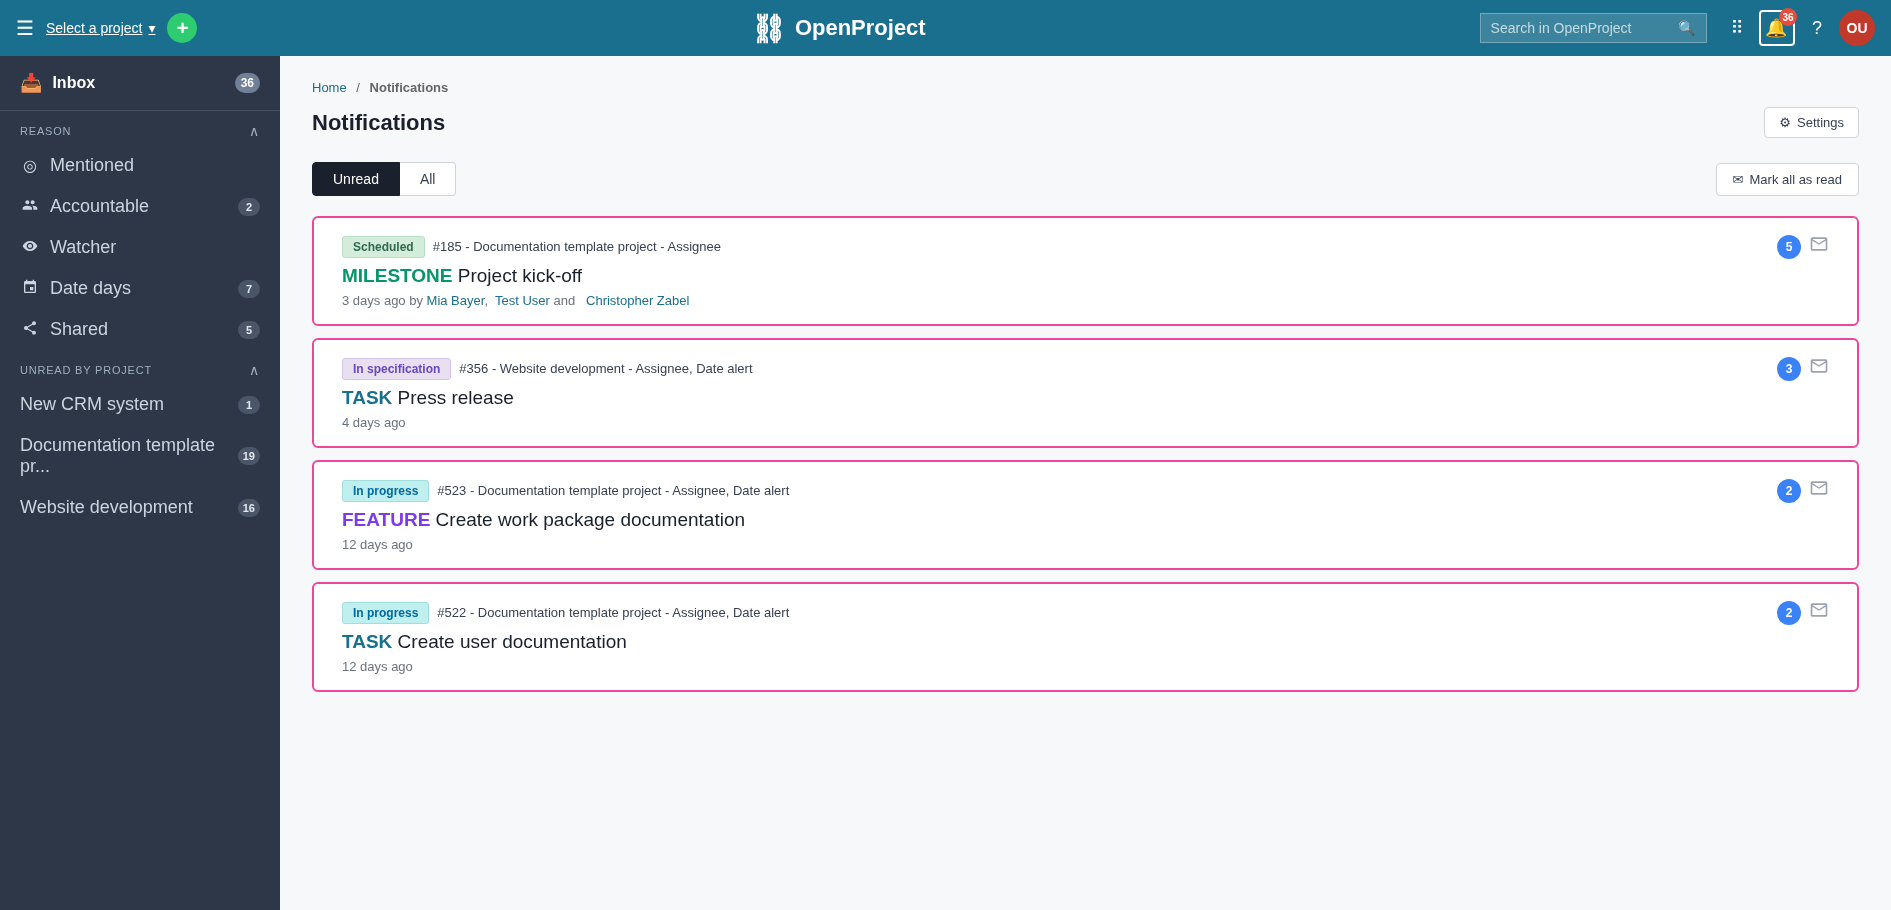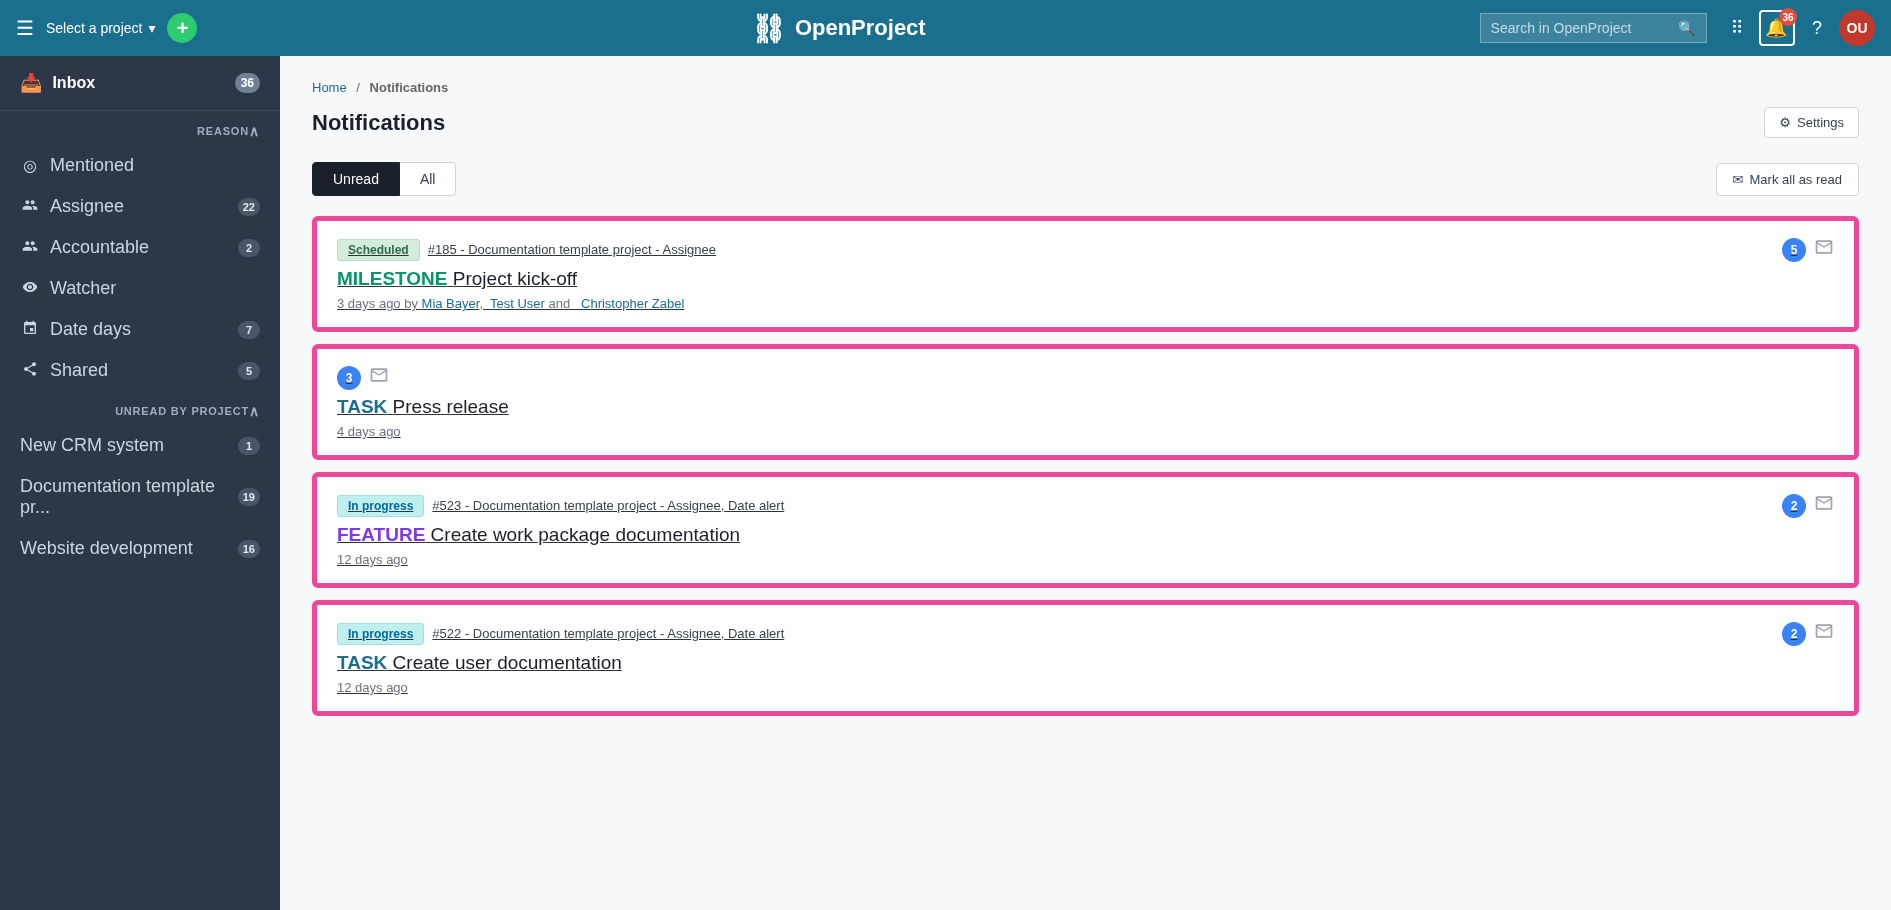--- a/index.html
+++ b/index.html
@@ -11,21 +11,21 @@
       height: 56px;
       display: flex;
       align-items: center;
       padding: 0 16px;
       gap: 12px;
       color: white;
     }
     .topnav-hamburger { font-size: 20px; cursor: pointer; }
     .topnav-project-select {
       display: flex; align-items: center; gap: 6px;
-      font-size: 14px; cursor: pointer; color: white;
+      font-size: 14px; cursor: pointer; color: white; text-decoration: underline;
     }
     .topnav-add-btn {
       width: 30px; height: 30px; border-radius: 50%; background: #2ecc71;
       display: flex; align-items: center; justify-content: center;
       color: white; font-size: 20px; cursor: pointer; font-weight: bold;
     }
     .topnav-logo {
       flex: 1; display: flex; align-items: center; justify-content: center;
       font-size: 22px; font-weight: bold; color: white; gap: 8px;
     }
@@ -73,22 +73,22 @@
       border-bottom: 1px solid rgba(255,255,255,0.1);
     }
     .sidebar-inbox-icon { font-size: 18px; }
     .sidebar-inbox-badge {
       margin-left: auto; background: #718096; color: white;
       border-radius: 12px; font-size: 12px; font-weight: bold;
       min-width: 24px; height: 20px; display: flex; align-items: center;
       justify-content: center; padding: 0 6px;
     }
     .sidebar-section-header {
-      display: flex; align-items: center; justify-content: flex-end;
-      padding: 12px 20px 6px; font-size: 11px; font-weight: 700;
+      display: flex; align-items: center; justify-content: space-between;
+      padding: 12px 20px 6px; font-size: 11px; font-weight: 400;
       color: #a0aec0; text-transform: uppercase; letter-spacing: 0.8px;
     }
     .sidebar-section-header .chevron { font-size: 14px; cursor: pointer; }
     .sidebar-item {
       display: flex; align-items: center; gap: 10px;
       padding: 10px 20px; cursor: pointer; color: #cbd5e0;
       transition: background 0.15s;
     }
     .sidebar-item-icon { font-size: 16px; width: 20px; text-align: center; }
     .sidebar-item-label { flex: 1; font-size: 18px; }
@@ -132,23 +132,23 @@
       background: #1a202c; color: white; border-color: #1a202c;
     }
     .mark-all-btn {
       display: flex; align-items: center; gap: 6px;
       border: 1px solid #d1d5db; background: white; border-radius: 4px;
       padding: 8px 16px; font-size: 13px; cursor: pointer; color: #374151;
     }
 
     
     .notification-card {
-      background: white; border: 5px solid #ec4899; border-radius: 6px;
-      padding: 16px 20px; margin-bottom: 12px;
-      display: flex; flex-direction: column; gap: 6px; text-decoration: underline;
+      background: white; border: 2px solid #ec4899; border-radius: 6px;
+      padding: 16px 28px; margin-bottom: 12px;
+      display: flex; flex-direction: column; gap: 6px;
     }
     .notification-card-header {
       display: flex; align-items: center; gap: 10px;
     }
     .notification-meta { flex: 1; display: flex; align-items: center; gap: 8px; }
     .status-badge {
       padding: 3px 10px; border-radius: 3px; font-size: 12px; font-weight: 600;
       white-space: nowrap;
     }
     .status-scheduled { background: #d4edda; color: #2d6a4f; border: 1px solid #b7dfc9; }
@@ -223,29 +223,20 @@
     <div class="sidebar-item">
       <span class="sidebar-item-icon">◎</span>
       <span class="sidebar-item-label">Mentioned</span>
     </div>
     <div class="sidebar-item">
       <span class="sidebar-item-icon">
         <svg width="16" height="16" viewBox="0 0 24 24" fill="currentColor">
             <path d="M16 11c1.66 0 2.99-1.34 2.99-3S17.66 5 16 5c-1.66 0-3 1.34-3 3s1.34 3 3 3zm-8 0c1.66 0 2.99-1.34 2.99-3S9.66 5 8 5C6.34 5 5 6.34 5 8s1.34 3 3 3zm0 2c-2.33 0-7 1.17-7 3.5V19h14v-2.5c0-2.33-4.67-3.5-7-3.5zm8 0c-.29 0-.62.02-.97.05 1.16.84 1.97 1.97 1.97 3.45V19h6v-2.5c0-2.33-4.67-3.5-7-3.5z"></path>
           </svg>
       </span>
-      <span class="sidebar-item-label">Assignee</span>
-      <span class="sidebar-item-count">22</span>
-    </div>
-    <div class="sidebar-item">
-      <span class="sidebar-item-icon">
-        <svg width="16" height="16" viewBox="0 0 24 24" fill="currentColor">
-            <path d="M16 11c1.66 0 2.99-1.34 2.99-3S17.66 5 16 5c-1.66 0-3 1.34-3 3s1.34 3 3 3zm-8 0c1.66 0 2.99-1.34 2.99-3S9.66 5 8 5C6.34 5 5 6.34 5 8s1.34 3 3 3zm0 2c-2.33 0-7 1.17-7 3.5V19h14v-2.5c0-2.33-4.67-3.5-7-3.5zm8 0c-.29 0-.62.02-.97.05 1.16.84 1.97 1.97 1.97 3.45V19h6v-2.5c0-2.33-4.67-3.5-7-3.5z"></path>
-          </svg>
-      </span>
       <span class="sidebar-item-label">Accountable</span>
       <span class="sidebar-item-count">2</span>
     </div>
     <div class="sidebar-item">
       <span class="sidebar-item-icon">
         <svg width="16" height="16" viewBox="0 0 24 24" fill="currentColor">
             <path d="M12 4.5C7 4.5 2.73 7.61 1 12c1.73 4.39 6 7.5 11 7.5s9.27-3.11 11-7.5c-1.73-4.39-6-7.5-11-7.5zM12 17c-2.76 0-5-2.24-5-5s2.24-5 5-5 5 2.24 5 5-2.24 5-5 5zm0-8c-1.66 0-3 1.34-3 3s1.34 3 3 3 3-1.34 3-3-1.34-3-3-3z"></path>
           </svg>
       </span>
       <span class="sidebar-item-label">Watcher</span>
@@ -335,20 +326,24 @@
         </div>
         <div class="notification-footer">
           3 days ago by <a href="#">Mia Bayer</a>,&nbsp;
           <a href="#">Test User</a> and &nbsp;
           <a href="#">Christopher Zabel</a>
         </div>
       </div>
 
       <div class="notification-card">
         <div class="notification-card-header">
+          <div class="notification-meta">
+            <span class="status-badge status-in-spec">In specification</span>
+            <span class="notification-ref">#356 - Website development - Assignee, Date alert</span>
+          </div>
           <div class="notification-card-actions">
             <span class="notif-count-badge">3</span>
             <span class="notif-action-icon">
               <svg width="20" height="20" viewBox="0 0 24 24" fill="currentColor">
                   <path d="M20 4H4c-1.1 0-2 .9-2 2v12c0 1.1.9 2 2 2h16c1.1 0 2-.9 2-2V6c0-1.1-.9-2-2-2zm0 14H4V8l8 5 8-5v10zm-8-7L4 6h16l-8 5z"></path>
                 </svg>
             </span>
           </div>
         </div>
         <div class="notification-title">

